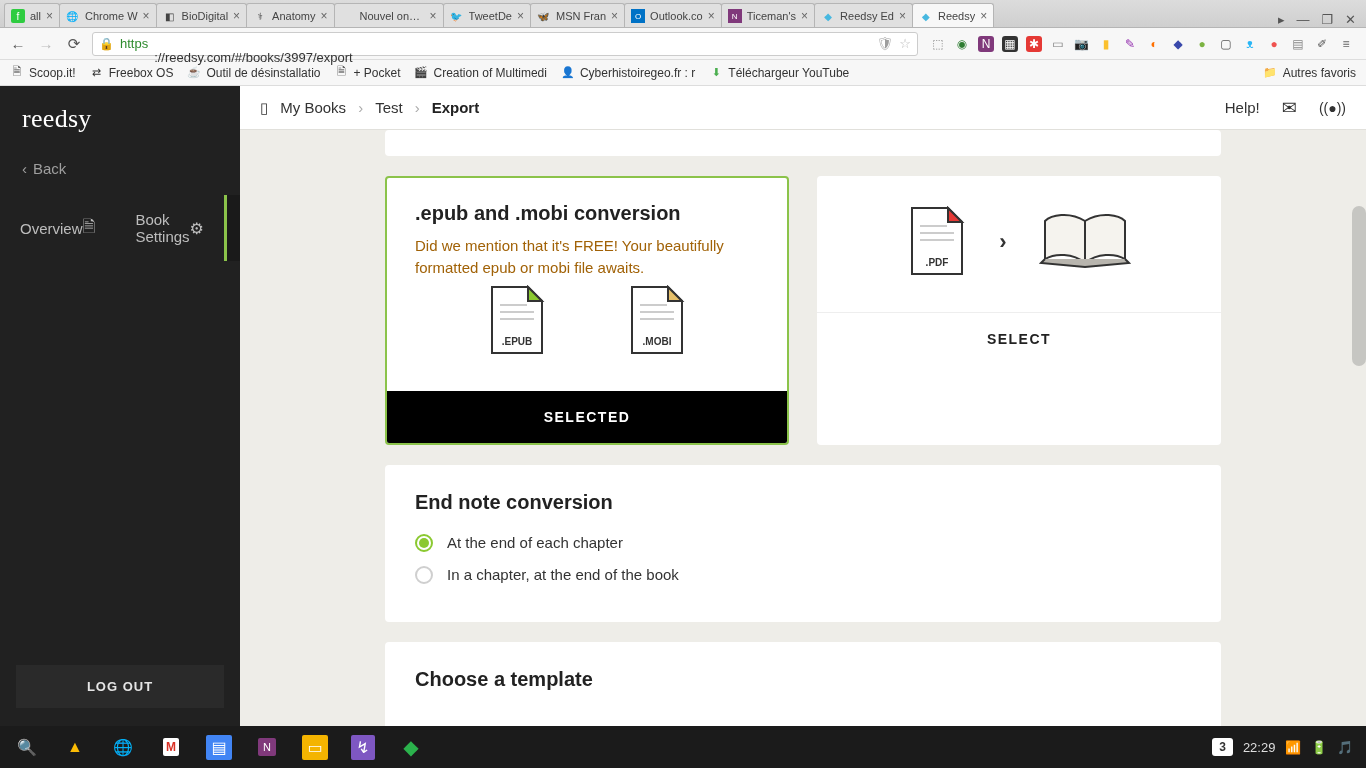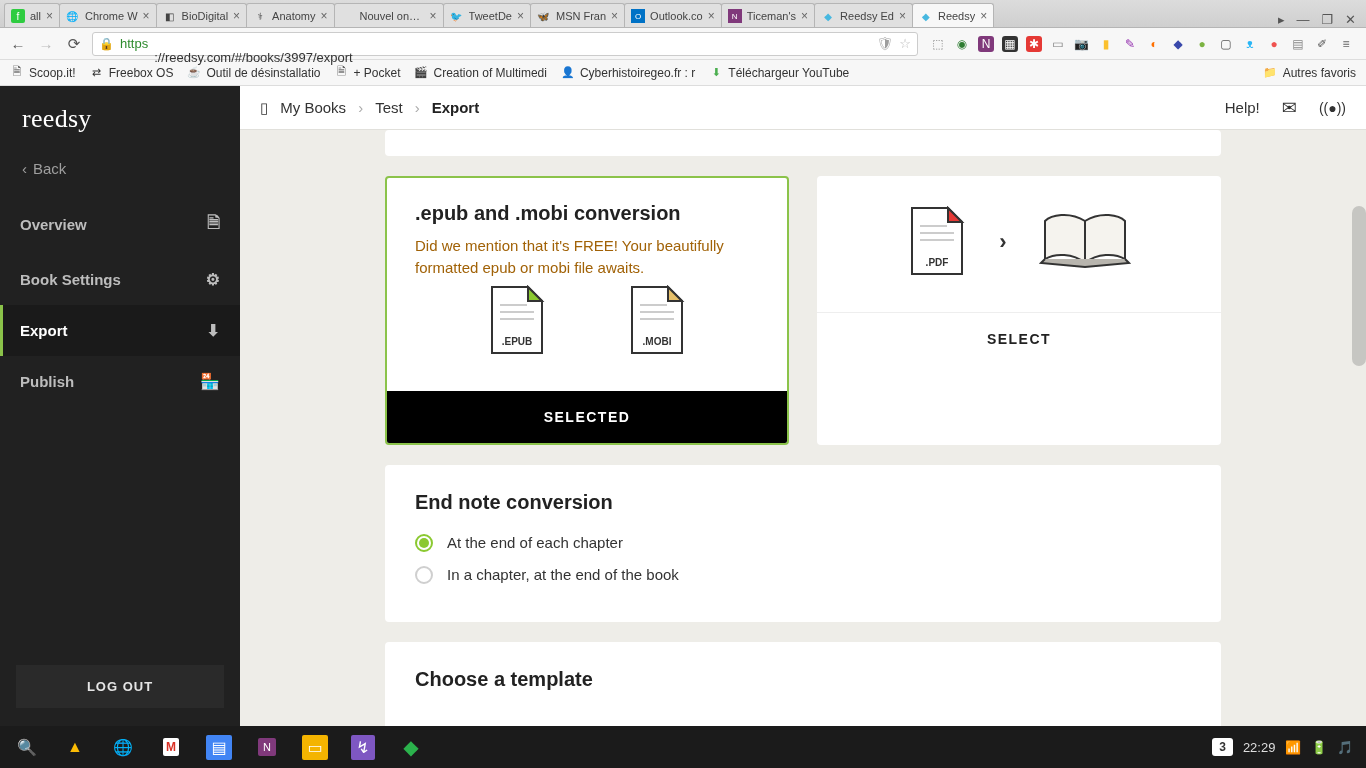--- a/index.html
+++ b/index.html
@@ -24,21 +24,21 @@
 .bm-row{height:26px;background:#f7f7f7;display:flex;align-items:center;gap:14px;padding:0 10px;border-bottom:1px solid #ddd;font-size:12px;color:#333;}
 .bm{display:flex;align-items:center;gap:5px;white-space:nowrap;}
 .bm .ic{width:14px;height:14px;display:inline-flex;align-items:center;justify-content:center;font-size:11px;}
 .bm-row .spacer{flex:1;}
 
 
 .app{display:flex;height:calc(768px - 28px - 32px - 26px - 42px);}
 .sidebar{width:240px;background:#212121;color:#c5c5c5;display:flex;flex-direction:column;}
 .logo{font-family:Georgia,serif;color:#fff;font-size:26px;padding:18px 22px 16px;font-weight:400;letter-spacing:.3px;}
 .back{padding:10px 22px 18px;color:#9f9f9f;font-size:15px;display:flex;align-items:center;gap:6px;}
-.snav{display:flex;flex-direction:column;font-weight:bold;}
+.snav{display:flex;flex-direction:row;}
 .sitem{display:flex;align-items:center;justify-content:space-between;padding:16px 20px;font-size:15px;color:#bdbdbd;}
 .sitem.active{background:#1a1a1a;border-left:3px solid #8bc34a;color:#fff;padding-left:17px;}
 .sitem .ic{font-size:16px;color:#bdbdbd;}
 .logout{margin-top:auto;margin:0 16px 18px;background:#2a2a2a;color:#e5e5e5;text-align:center;padding:14px;font-size:13px;letter-spacing:1px;font-weight:700;}
 
 .main{flex:1;background:#eeede8;display:flex;flex-direction:column;overflow:hidden;position:relative;}
 .crumbs{height:44px;background:#fff;border-bottom:1px solid #e1e0db;display:flex;align-items:center;padding:0 20px;gap:12px;color:#333;font-size:15px;}
 .crumbs .sep{color:#aaa;}
 .crumbs .strong{font-weight:700;color:#222;}
 .crumbs .right{margin-left:auto;display:flex;align-items:center;gap:22px;}

